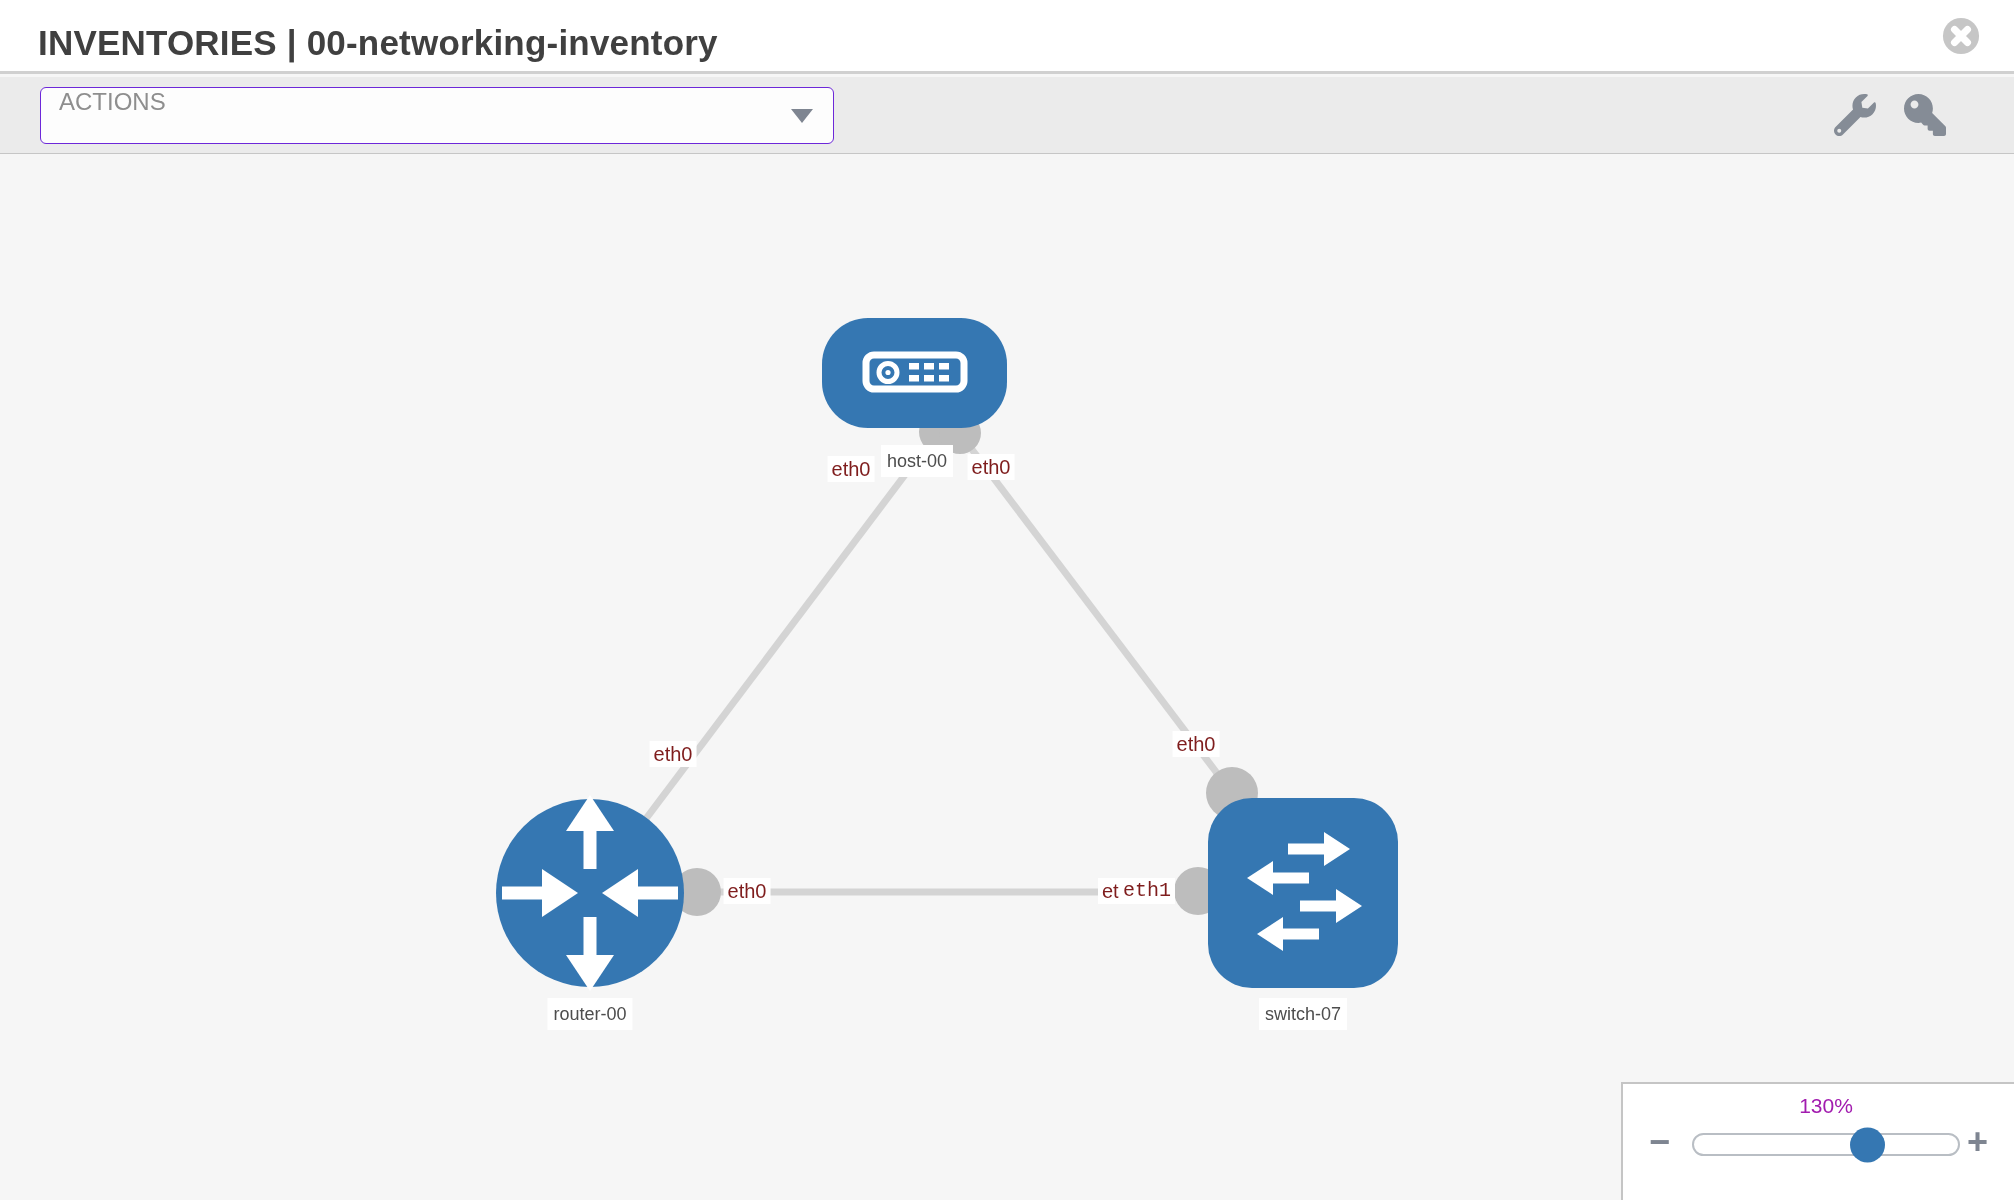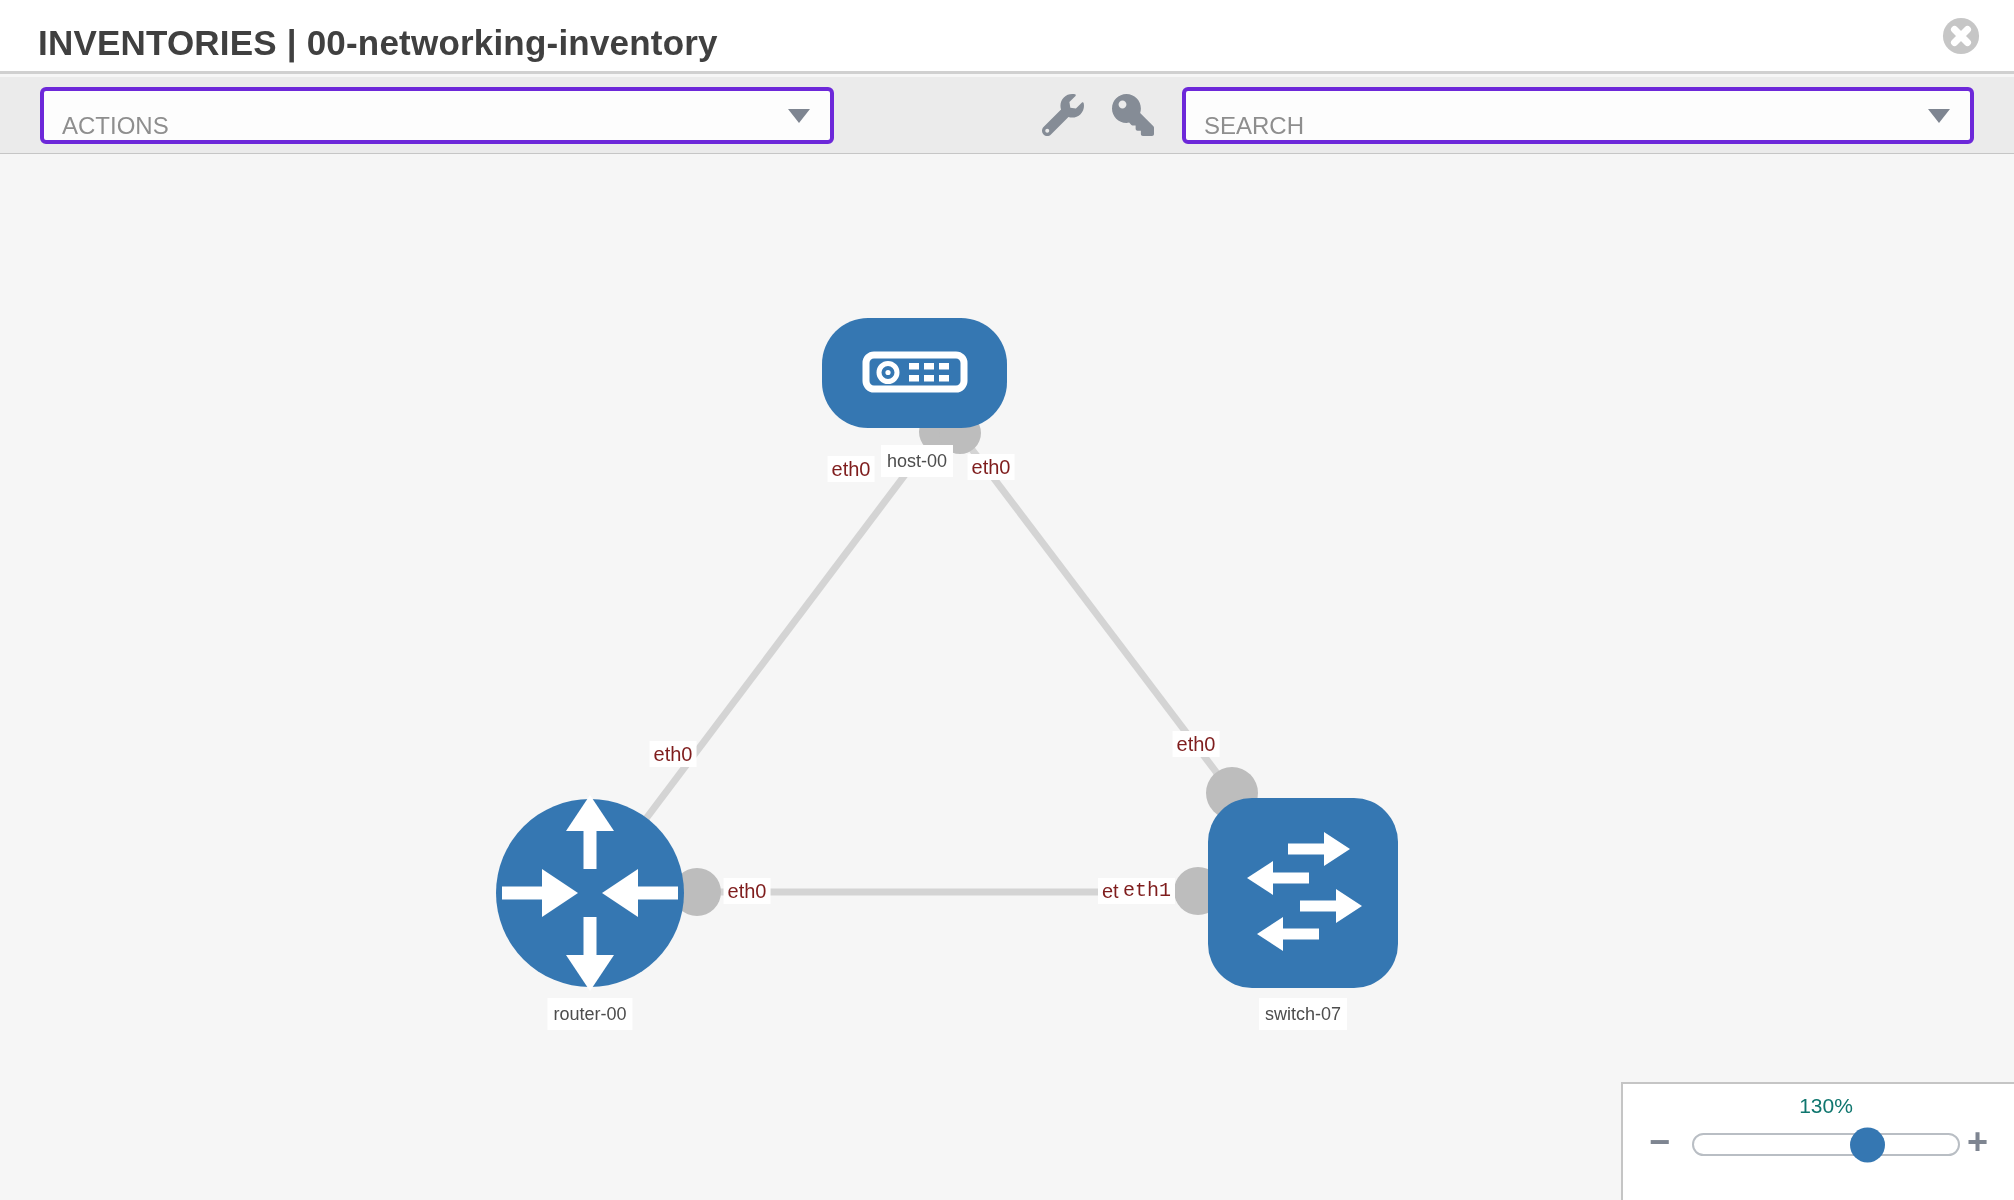--- a/index.html
+++ b/index.html
@@ -16,22 +16,22 @@
   .header-title { font-size:35px; font-weight:700; color:#404040; letter-spacing:0.2px;margin-top:14px; }
   .close-btn { position:absolute; right:34px; top:17px; width:38px; height:38px; cursor:pointer; }
 
   
   .toolbar {
     position:absolute; top:77px; left:0; right:0; height:77px;
     background:#ebebeb; border-bottom:1px solid #c6c6c6;
     display:flex; align-items:center; padding:0 40px; z-index:29;
   }
   .select-box {
-    height:57px; background:#fdfdfd; border:4px solid #6d28d9; border-radius:6px;
-    display:flex; align-items:flex-end; padding:0 18px;
+    height:57px; background:#fdfdfd; border:1px solid #6d28d9; border-radius:6px;
+    display:flex; align-items:flex-start; padding:0 18px;
     font-size:24px; color:#8e8e8e; position:relative;
   }
   .select-box .caret {
     position:absolute; right:20px; top:50%; margin-top:-6px;
     width:0; height:0; border-left:11px solid transparent;
     border-right:11px solid transparent; border-top:14px solid #7e8591;
   }
   .actions-box { width:794px; }
   .search-box  { width:792px; }
   .tb-spacer { flex:1; }
@@ -57,21 +57,21 @@
   }
   .ilabel.abs-left { transform:none; }
 
   
   .zoom-panel {
     position:absolute; left:1621px; top:1082px; width:400px; height:130px;
     background:#ffffff; border:2px solid #c5c5c5; z-index:25;
   }
   .zoom-level {
     position:absolute; left:69px; top:10px; width:268px; text-align:center;
-    font-size:21px; color:#0f766e;
+    font-size:21px; color:#a21caf;
   }
   .zoom-minus, .zoom-plus {
     position:absolute; font-size:36px; font-weight:700; color:#7e8591; cursor:pointer;
     line-height:36px;
   }
   .zoom-minus { left:26px; top:40px; }
   .zoom-plus  { left:344px; top:40px; }
   .zoom-track {
     position:absolute; left:69px; top:49px; width:268px; height:23px;
     background:#ffffff; border:2px solid #b9bec4; border-radius:12px; cursor:pointer;
@@ -106,24 +106,20 @@
       <svg viewBox="0 0 512 512">
           <path d="M507.73 109.1c-2.24-9.03-13.54-12.09-20.12-5.51l-74.36 74.36-67.88-11.31-11.31-67.88 74.36-74.36c6.62-6.62 3.43-17.9-5.66-20.16-47.38-11.74-99.55.91-136.58 37.93-39.64 39.64-50.55 97.1-34.05 147.2L18.74 402.76c-24.99 24.99-24.99 65.51 0 90.5 24.99 24.99 65.51 24.99 90.5 0l213.21-213.21c50.12 16.71 107.47 5.68 147.37-34.22 37.07-37.07 49.7-89.32 37.91-136.73zM64 472c-13.25 0-24-10.75-24-24 0-13.26 10.75-24 24-24s24 10.74 24 24c0 13.25-10.75 24-24 24z"></path>
         </svg>
     </div>
     <div class="tb-icon key-icon">
       <svg viewBox="0 0 512 512">
           <path d="M512 176.001C512 273.203 433.202 352 336 352c-11.22 0-22.19-1.062-32.827-3.069l-24.012 27.014A23.999 23.999 0 0 1 261.223 384H224v40c0 13.255-10.745 24-24 24h-40v40c0 13.255-10.745 24-24 24H24c-13.255 0-24-10.745-24-24v-78.059c0-6.365 2.529-12.47 7.029-16.971l161.802-161.802C163.108 213.814 160 195.271 160 176 160 78.798 238.797.001 335.999 0 433.488-.001 512 78.511 512 176.001zM336 128c0 26.51 21.49 48 48 48s48-21.49 48-48-21.49-48-48-48-48 21.49-48 48z"></path>
         </svg>
     </div>
     <div class="search-gap"></div>
-    <div class="select-box search-box">
-      <span>SEARCH</span>
-      <span class="caret"></span>
-    </div>
   </div>
 
   <div class="canvas">
     <svg class="topo-svg" width="2014" height="1045" viewBox="0 0 2014 1045">
 
       <line x1="938" y1="276" x2="590" y2="738" stroke="#d4d4d4" stroke-width="7"></line>
       <line x1="958" y1="276" x2="1232" y2="638" stroke="#d4d4d4" stroke-width="7"></line>
       <line x1="590" y1="737" x2="1303" y2="737" stroke="#d4d4d4" stroke-width="7"></line>
 
       <circle cx="940" cy="277" r="21" fill="#bdbdbd"></circle>

